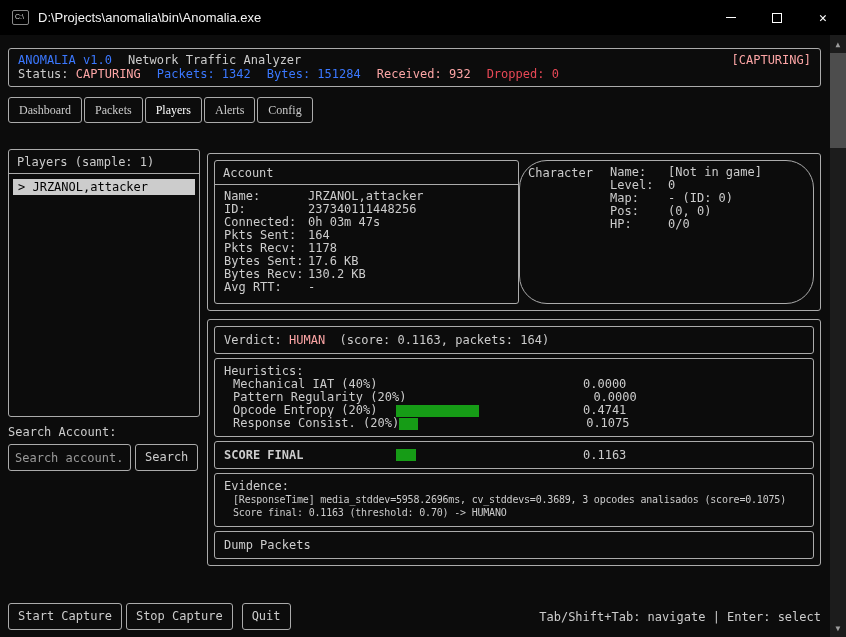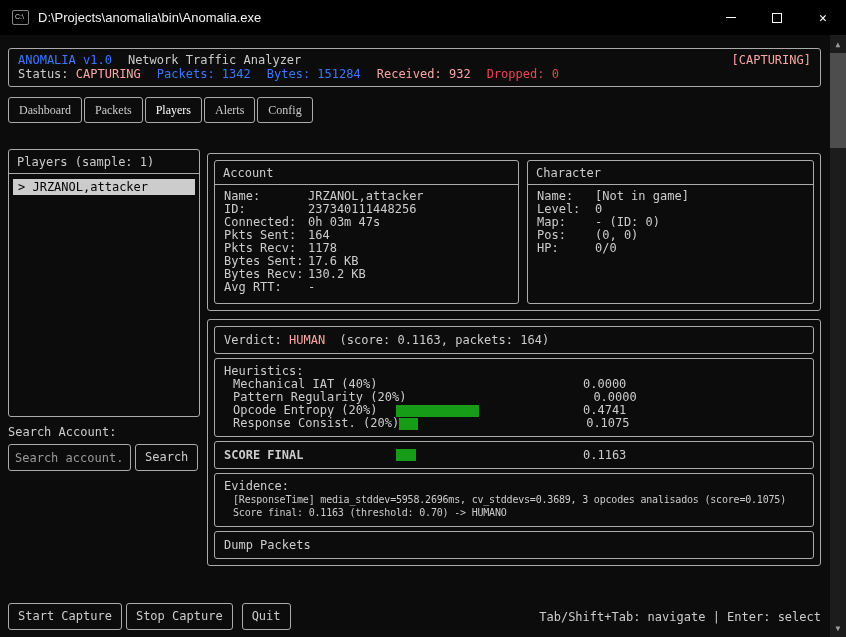--- a/index.html
+++ b/index.html
@@ -60,21 +60,21 @@
   .search-input-box { width:123px; height:27px; padding:0 6px; display:flex; align-items:center; }
   .search-input-box input {
     width:100%; background:transparent; border:none; outline:none; color:#cccccc;
     font-family:"DejaVu Sans Mono","Liberation Mono",monospace; font-size:12px;
   }
   .search-input-box input::placeholder { color:#9a9a9a; opacity:1; }
   .search-btn { height:27px; padding:5px 9px; margin-left:4px; cursor:default; }
   
   .info-wrap { height:158px; padding:6px; display:flex; align-items:stretch; }
   .account-box { width:305px; flex:0 0 305px; display:flex; flex-direction:column; }
-  .character-box { flex:1; margin-left:8px; display:flex; flex-direction:column; }
+  .character-box { flex:1; display:flex; flex-direction:row;border-radius:28px; }
   .kv-rows { padding:5px 9px; line-height:13px; }
   .kv { display:flex; white-space:pre; }
   .kv .k { flex:0 0 84px; }
   .character-box .kv .k { flex:0 0 58px; }
   
   .analysis-wrap { margin-top:8px; padding:6px; display:flex; flex-direction:column; gap:4px; }
   .verdict-box { padding:6px 9px; display:flex; white-space:pre; }
   .heur-box { padding:5px 9px 6px 9px; }
   .heur-title { line-height:14px; }
   .heur-row { display:flex; align-items:center; line-height:13px; margin-top:0; }

